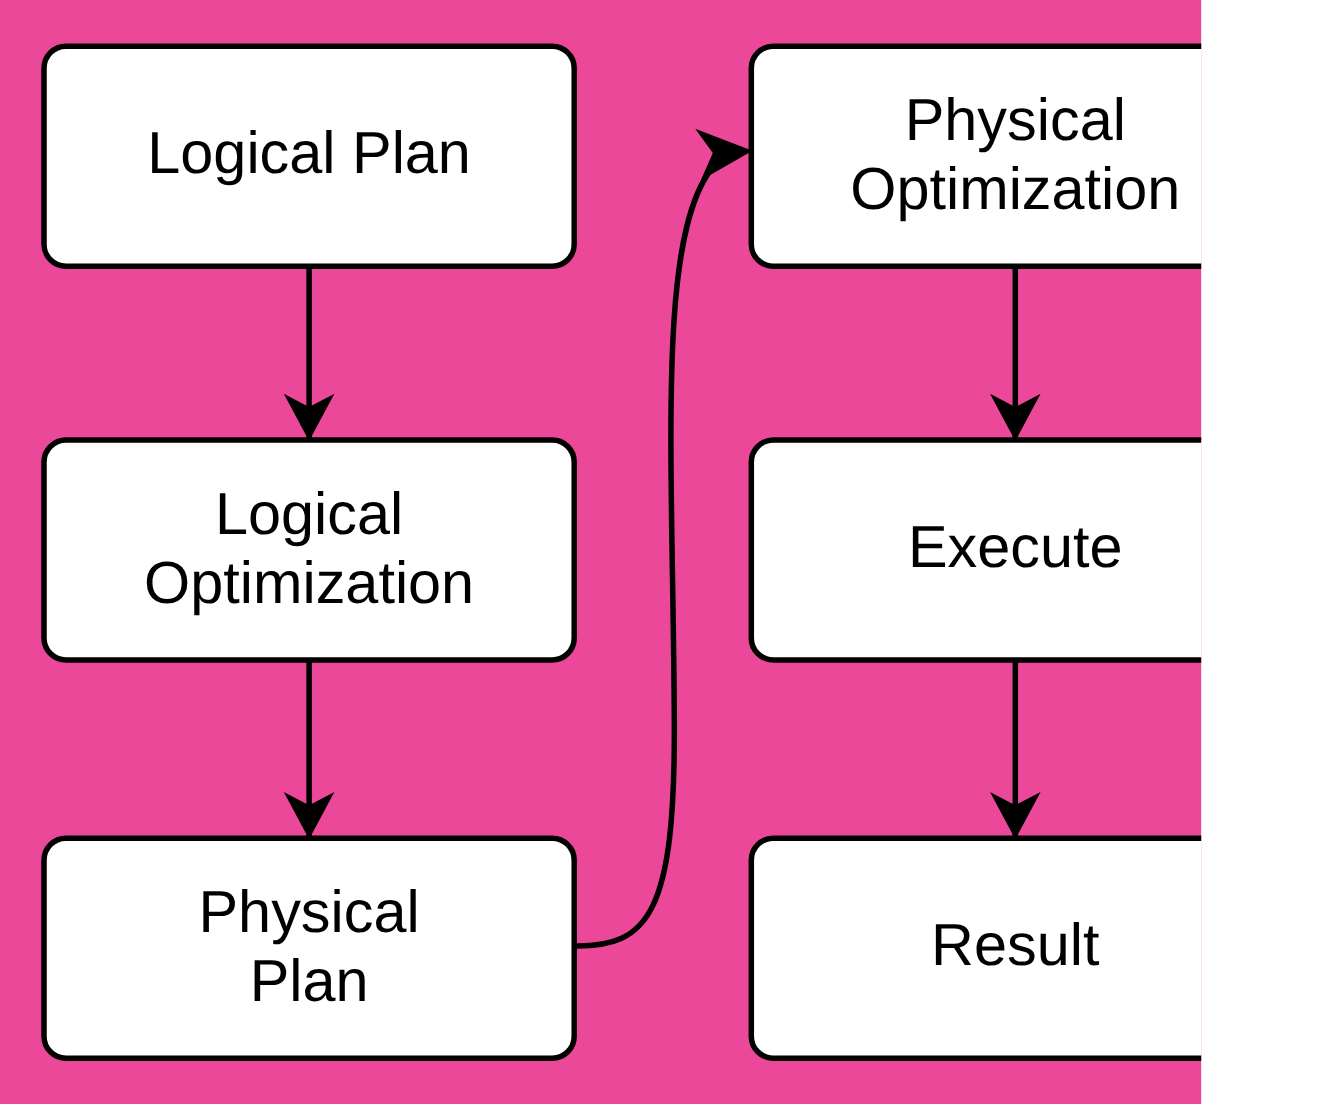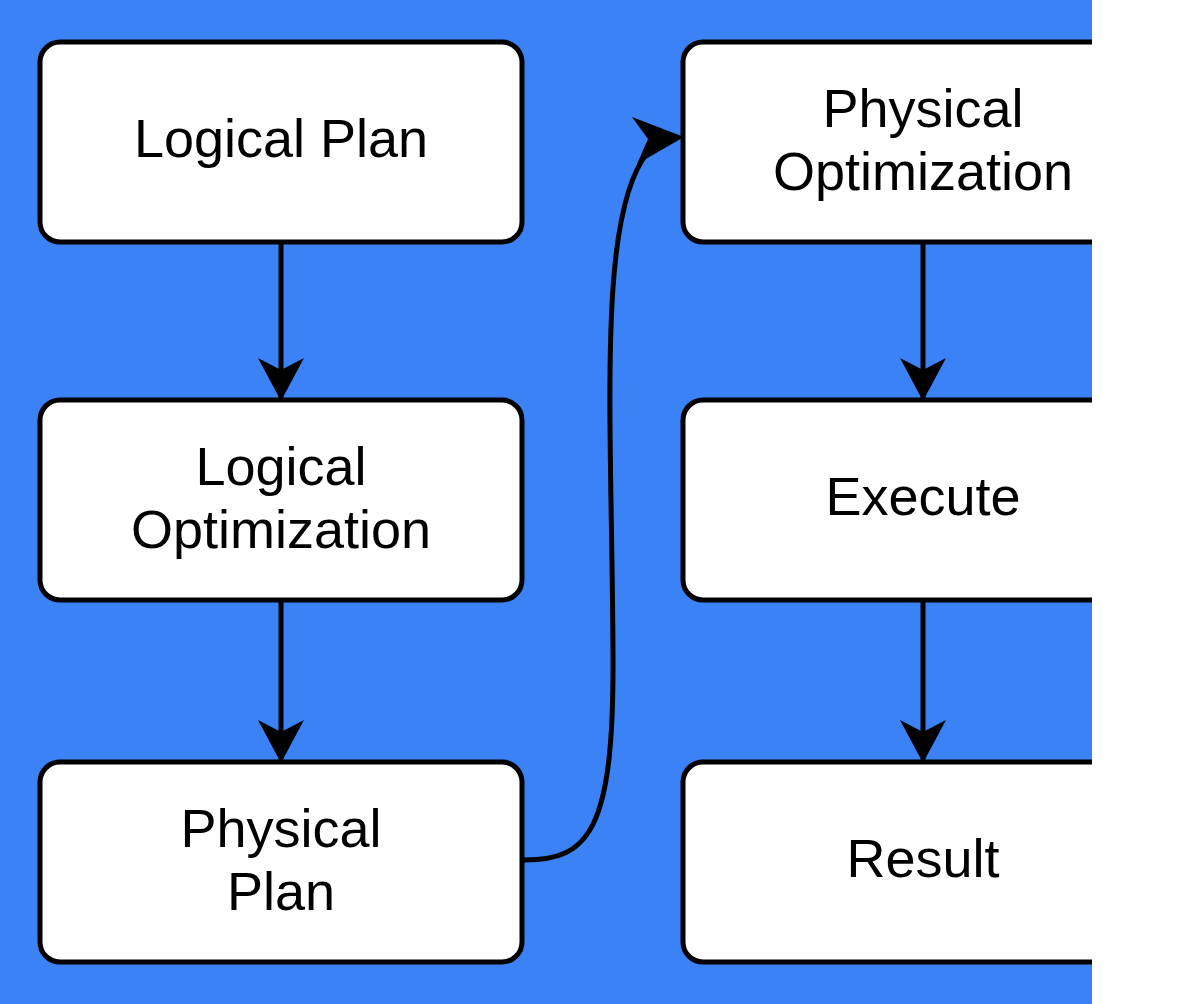--- a/index.html
+++ b/index.html
@@ -8,21 +8,21 @@
     padding: 0;
     background: #ffffff;
   }
   body {
     font-family: "Liberation Sans", sans-serif;
   }
   #diagram-root {
     position: relative;
     width: 1092px;
     height: 1004px;
-    background: #3b82f6;
+    background: #ec4899;
     overflow: hidden;
   }
   #flow-svg {
     position: absolute;
     top: 0;
     left: 0;
     width: 1204px;
     height: 1004px;
     display: block;
   }

